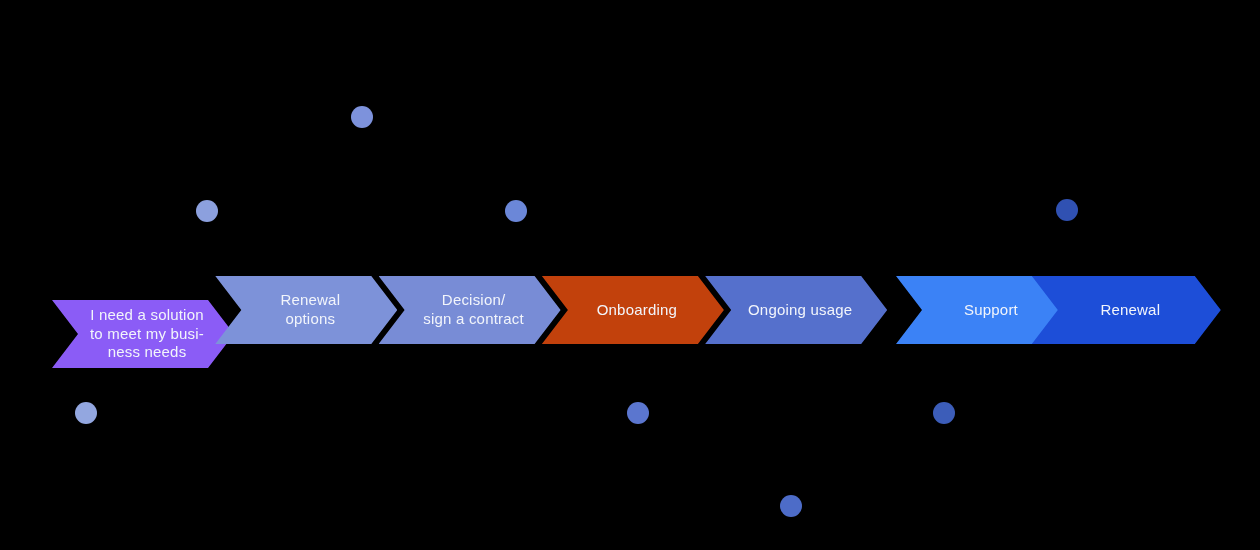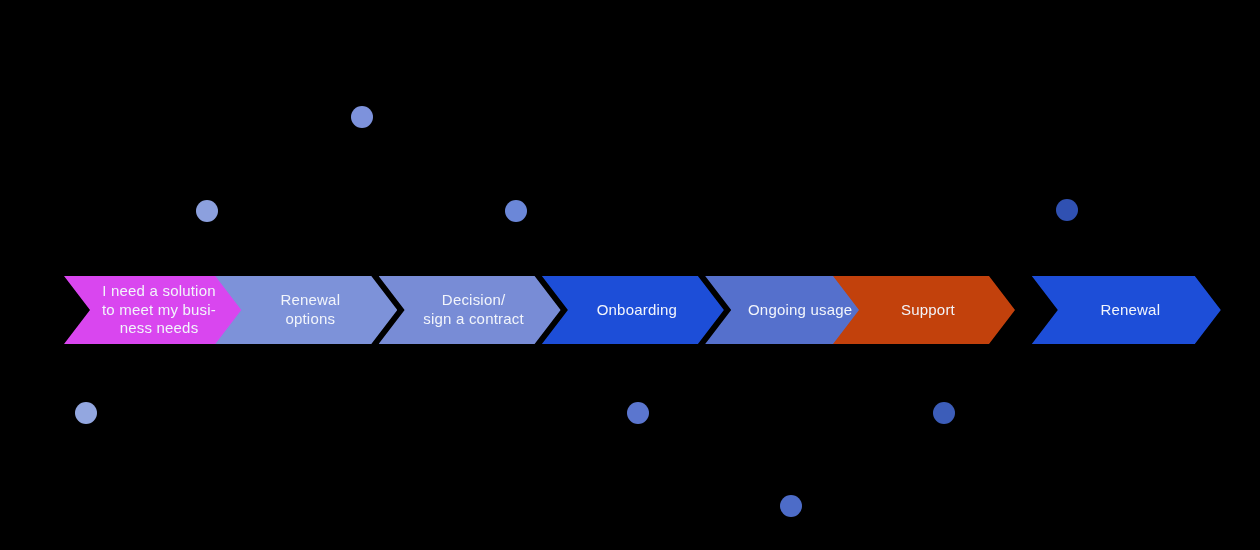--- a/index.html
+++ b/index.html
@@ -47,40 +47,40 @@
     height: 22px;
     border-radius: 50%;
     transform: translate(-50%, -50%);
   }
 </style>
 </head>
 <body>
 
 <div class="canvas">
   <div class="band">
-      <div class="stage" style="left: 64px; width: 182px; background: #d946ef;">
+      <div class="stage" style="left: 52px; width: 182px; background: #8b5cf6; margin-top: 24px;">
         <div class="stage-label">I need a solution
 to meet my busi-
 ness needs</div>
       </div>
       <div class="stage" style="left: 215.3px; width: 182px; background: rgb(125, 146, 217);">
         <div class="stage-label">Renewal
 options</div>
       </div>
       <div class="stage" style="left: 378.6px; width: 182px; background: rgb(120, 140, 214);">
         <div class="stage-label">Decision/
 sign a contract</div>
       </div>
-      <div class="stage" style="left: 541.9px; width: 182px; background: #1d4ed8;">
+      <div class="stage" style="left: 541.9px; width: 182px; background: #c2410c;">
         <div class="stage-label">Onboarding</div>
       </div>
       <div class="stage" style="left: 705.2px; width: 182px; background: rgb(85, 112, 204);">
         <div class="stage-label">Ongoing usage</div>
       </div>
-      <div class="stage" style="left: 833px; width: 182px; background: #c2410c;">
+      <div class="stage" style="left: 896px; width: 182px; background: #3b82f6;">
         <div class="stage-label">Support</div>
       </div>
       <div class="stage" style="left: 1031.8px; width: 189px; background: #1d4ed8;">
         <div class="stage-label">Renewal</div>
       </div>
     </div>
 <div class="dot" style="left: 207px; top: 211px; background: rgb(140, 160, 222);"></div>
     <div class="dot" style="left: 362px; top: 117px; background: rgb(125, 146, 220);"></div>
     <div class="dot" style="left: 516px; top: 211px; background: rgb(107, 135, 216);"></div>
     <div class="dot" style="left: 1067px; top: 210px; background: rgb(48, 81, 178);"></div>

